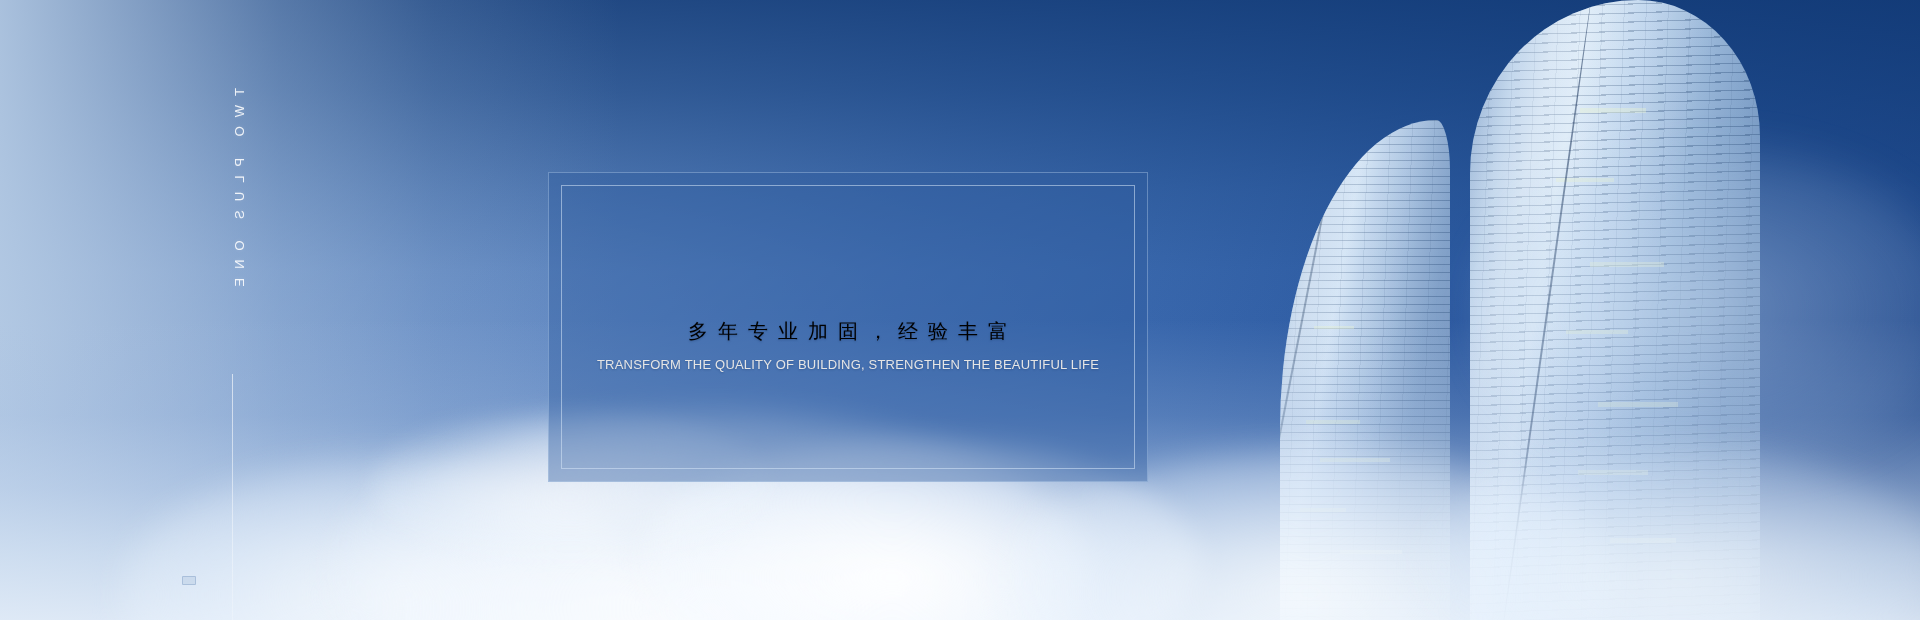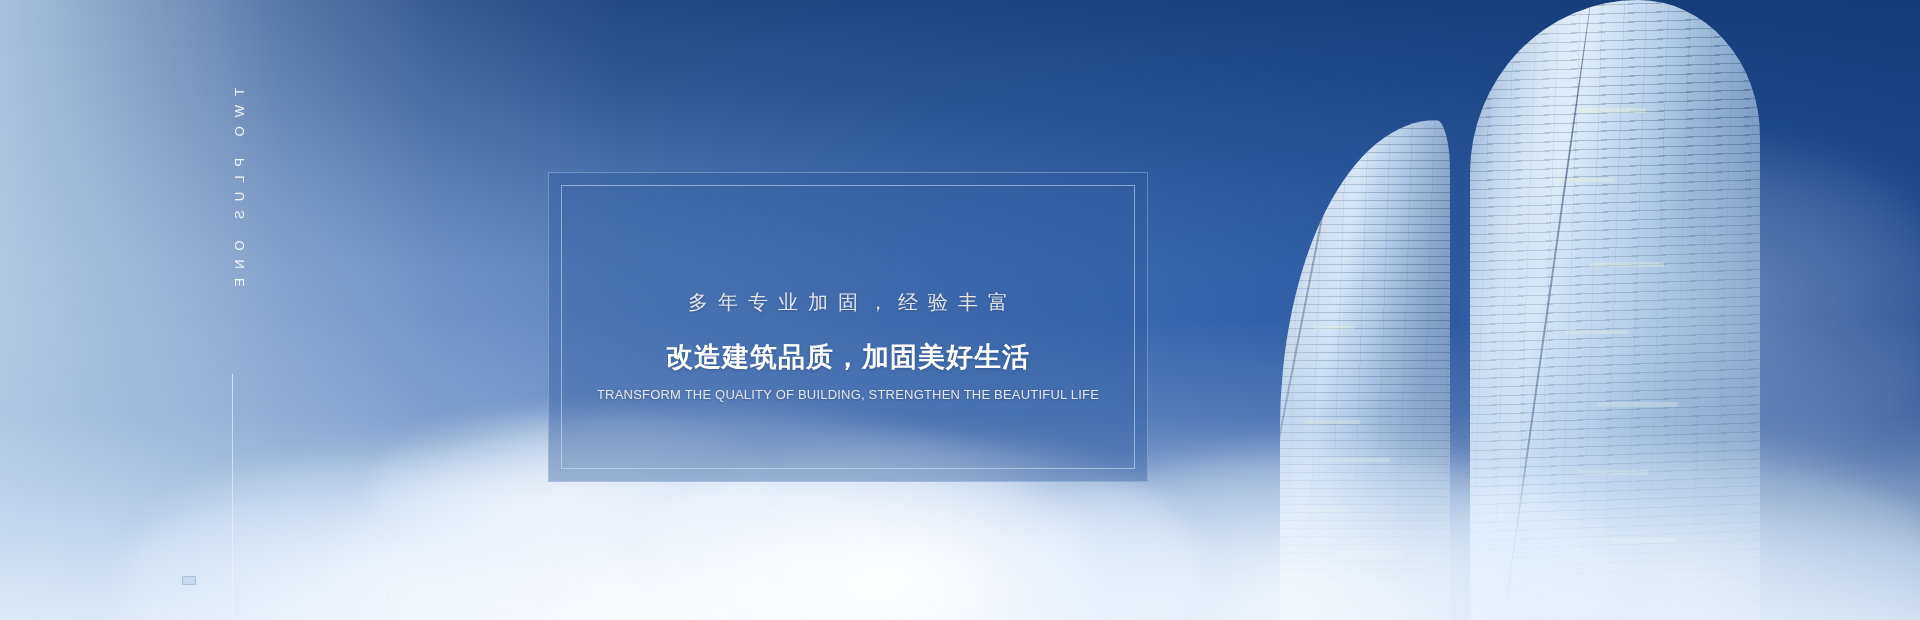--- a/index.html
+++ b/index.html
@@ -255,21 +255,21 @@
     color: #ffffff;
     font-size: 47px;
     font-weight: 700;
     letter-spacing: 1px;
     line-height: 1;
     margin: 0 0 0 0;
     text-shadow: 0 1px 3px rgba(20,50,95,0.40);
     white-space: nowrap;
   }
   .subhead {
-    color: #e5e5e5;
+    color: #000000;
     font-size: 20px;
     font-weight: 400;
     letter-spacing: 10px;
     line-height: 1;
     margin: 38px 0 0 0;
     padding-left: 10px;
     white-space: nowrap;
     text-shadow: 0 1px 2px rgba(20,50,95,0.35);
   }
   .tagline {
@@ -340,18 +340,17 @@
   <div class="cloud c7"></div>
 
   <div class="brand-vertical">TWO PLUS ONE</div>
   <div class="brand-rule"></div>
   <div class="brand-mark"></div>
 
   <div class="panel">
     <div class="panel-inner-rule"></div>
     <div class="panel-content">
       <div class="subhead">多年专业加固，经验丰富</div>
-      <div class="tagline">改造建筑品质，加固美好生活</div>
       <div class="eng-line">TRANSFORM THE QUALITY OF BUILDING, STRENGTHEN THE BEAUTIFUL LIFE</div>
     </div>
   </div>
 
 </div>
 
 </body></html>

